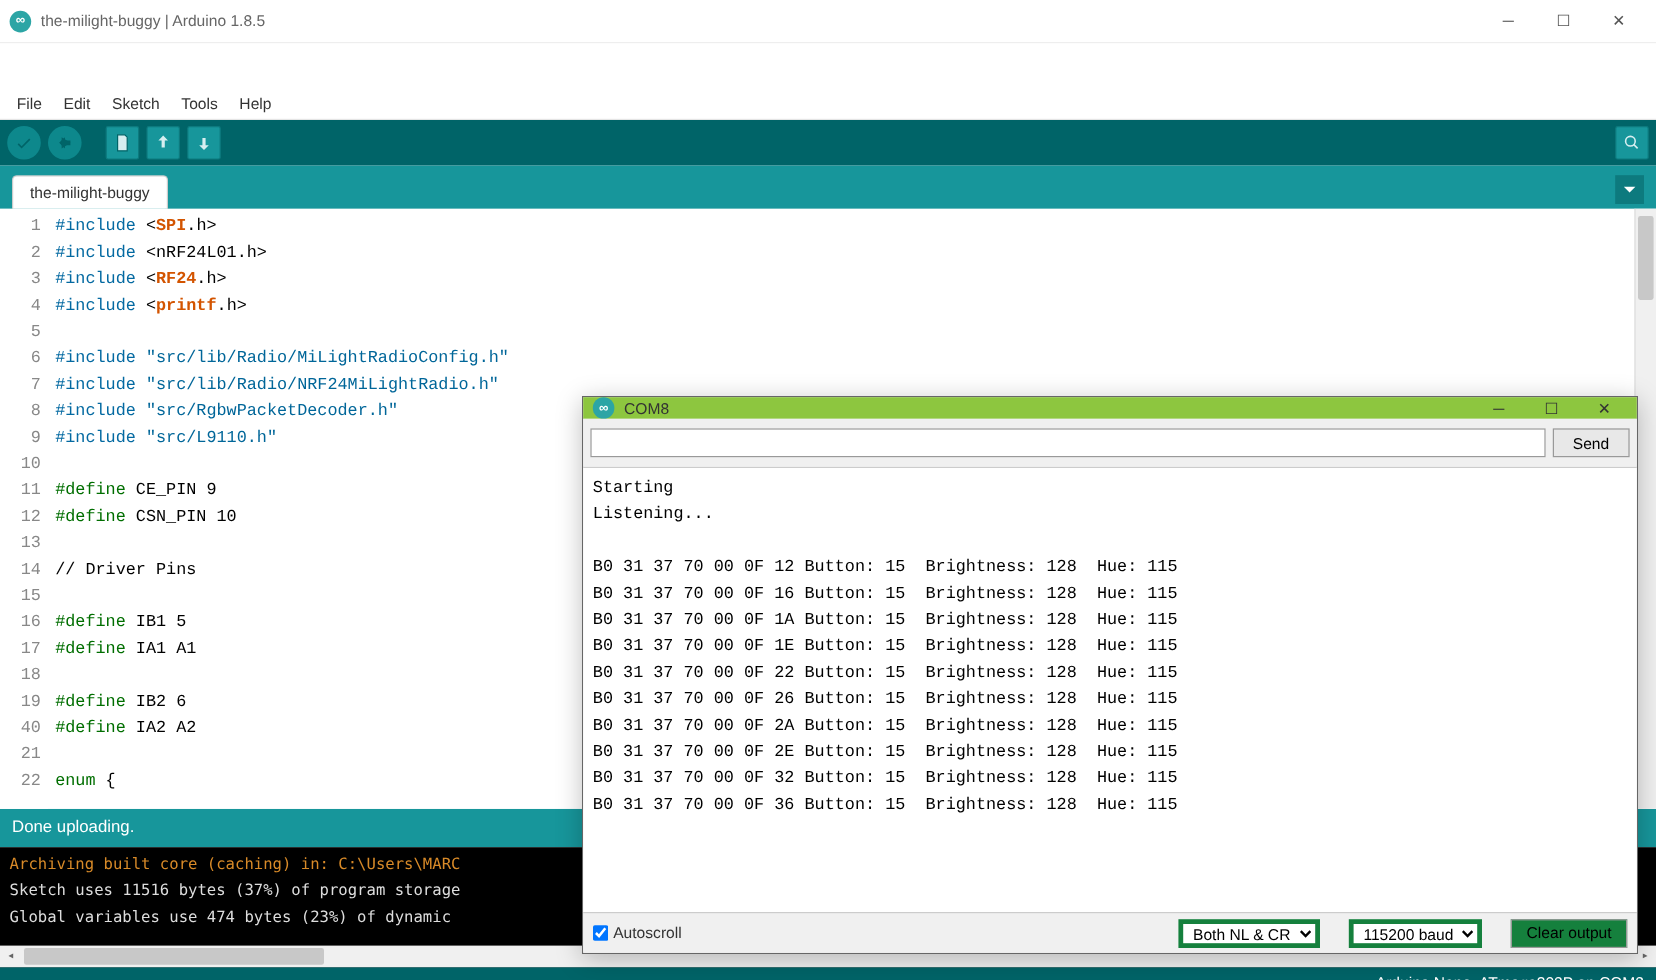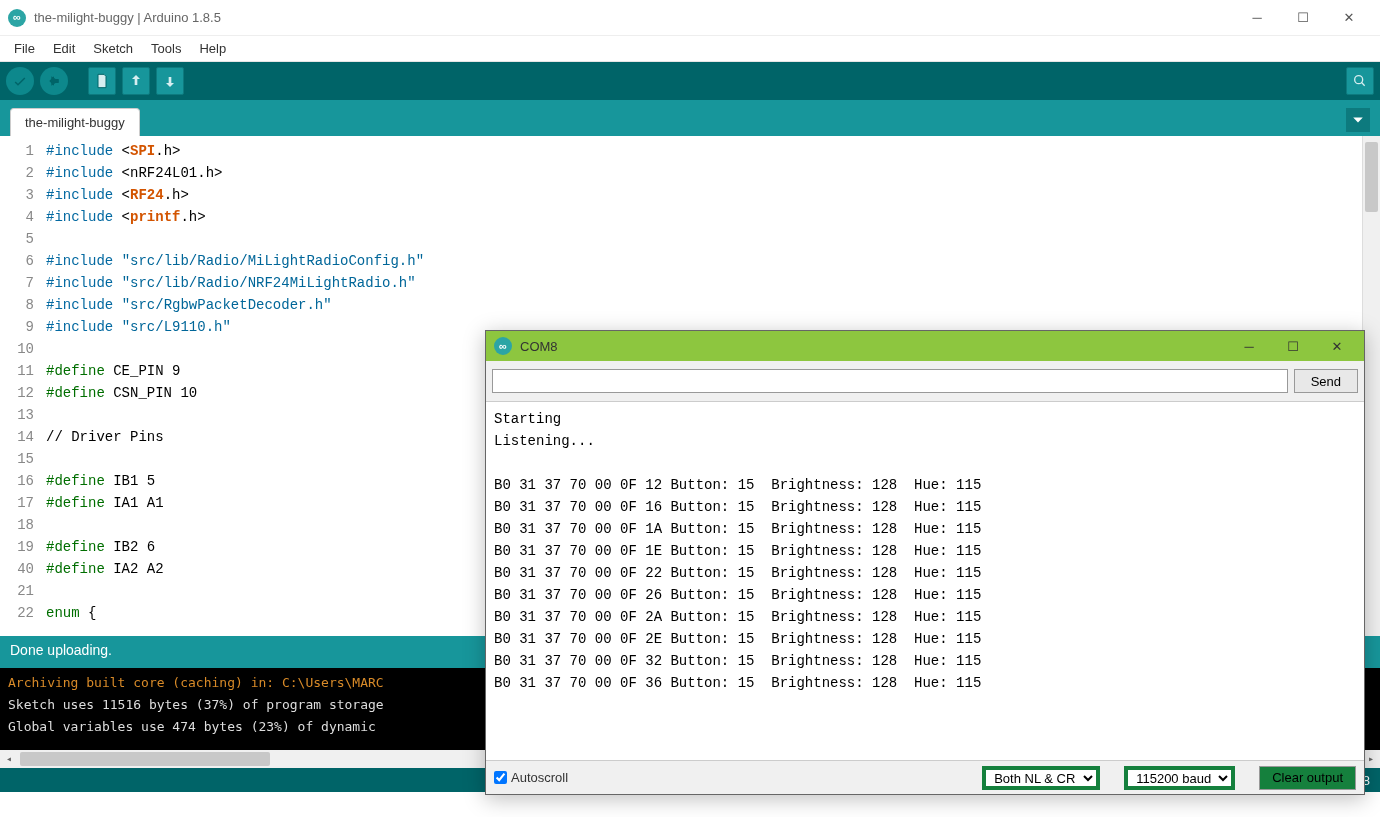--- a/index.html
+++ b/index.html
@@ -7,21 +7,21 @@
 
 
 .titlebar { height: 36px; display: flex; align-items: center; padding: 0 8px; background: #fff; border-bottom: 1px solid #eee; }
 .titlebar .app-icon { width: 18px; height: 18px; border-radius: 50%; background: #2ca5a5; display: flex; align-items: center; justify-content: center; margin-right: 8px; }
 .titlebar .app-icon::before { content: "∞"; color: #fff; font-size: 11px; font-weight: bold; line-height: 1; }
 .titlebar .title-text { color: #666; font-size: 13px; }
 .titlebar .win-controls { margin-left: auto; display: flex; }
 .titlebar .win-btn { width: 46px; height: 30px; display: flex; align-items: center; justify-content: center; color: #555; font-size: 13px; cursor: default; }
 
 
-.menubar { height: 26px; display: flex; align-items: center; padding: 0 6px; gap: 2px; background: #fff; border-bottom: 1px solid #e5e5e5; }
+.menubar { height: 26px; display: flex; align-items: center; padding: 0 6px; gap: 2px; background: #fff; border-bottom: 1px solid #e5e5e5; margin-top: 38px; }
 .menubar .menu-item { padding: 2px 8px; color: #333; font-size: 13px; cursor: default; }
 
 
 .toolbar { height: 38px; background: #006468; display: flex; align-items: center; padding: 0 6px; gap: 6px; }
 .toolbar .tool-btn { width: 28px; height: 28px; border-radius: 50%; background: #0d888c; display: flex; align-items: center; justify-content: center; cursor: pointer; color:#006468; }
 .toolbar .tool-btn.square { border-radius: 2px; background:#17969b; border:1px solid #0d7a7e; }
 .toolbar svg { width:16px; height:16px; }
 .toolbar .spacer { flex: 1; }
 
 
@@ -53,21 +53,21 @@
 .console .hscroll .arrow{position:absolute;top:0;bottom:0;width:18px;display:flex;align-items:center;justify-content:center;color:#666;font-size:10px;}
 .console .hscroll .arrow.left{left:0;} .console .hscroll .arrow.right{right:0;}
 .console .hscroll .thumb{position:absolute;top:2px;bottom:2px;left:20px;width:250px;background:#c8c8c8;border-radius:2px;}
 
 
 .footer { height:24px; background:#006468; color:#fff; font-size:13px; display:flex; align-items:center; padding:0 10px;}
 .footer .ft-right{margin-left:auto;}
 
 
 .serial-win { position:absolute; left:485px; top:330px; width:880px; height:465px; background:#fff; border:1px solid #666; box-shadow:0 4px 20px rgba(0,0,0,0.25); display:flex; flex-direction:column;}
-.serial-titlebar { height:30px; background:#8dc63f; display:flex; align-items:center; padding:0 8px; }
+.serial-titlebar { height:18px; background:#8dc63f; display:flex; align-items:center; padding:0 8px; }
 .serial-titlebar .app-icon { width:18px; height:18px; border-radius:50%; background:#2ca5a5; display:flex; align-items:center; justify-content:center; margin-right:8px;}
 .serial-titlebar .app-icon::before{content:"∞";color:#fff;font-size:11px;font-weight:bold;line-height:1;}
 .serial-titlebar .title-text { color:#333; font-size:13px; }
 .serial-titlebar .win-controls { margin-left:auto; display:flex; gap:18px; padding-right:6px;}
 .serial-titlebar .win-btn { width:26px; text-align:center; color:#333; font-size:13px; cursor:default;}
 .serial-input-row { height:34px; display:flex; align-items:center; padding:20px 6px; gap:6px; background:#f0f0f0;}
 .serial-input-row input { flex:1; height:24px; border:1px solid #999; padding:2px 4px; font-family:Consolas,monospace; font-size:13px;}
 .serial-input-row button { height:24px; padding:0 16px; border:1px solid #999; background:#e8e8e8; font-size:13px; cursor:pointer;}
 .serial-output { flex:1; font-family:Consolas,"Courier New",monospace; font-size:14px; line-height:22px; padding:6px 8px; white-space:pre; background:#fff; overflow:hidden; border-top:1px solid #ccc;}
 .serial-bottom { height:34px; background:#f0f0f0; border-top:1px solid #ccc; display:flex; align-items:center; padding:0 8px; gap:24px;}

